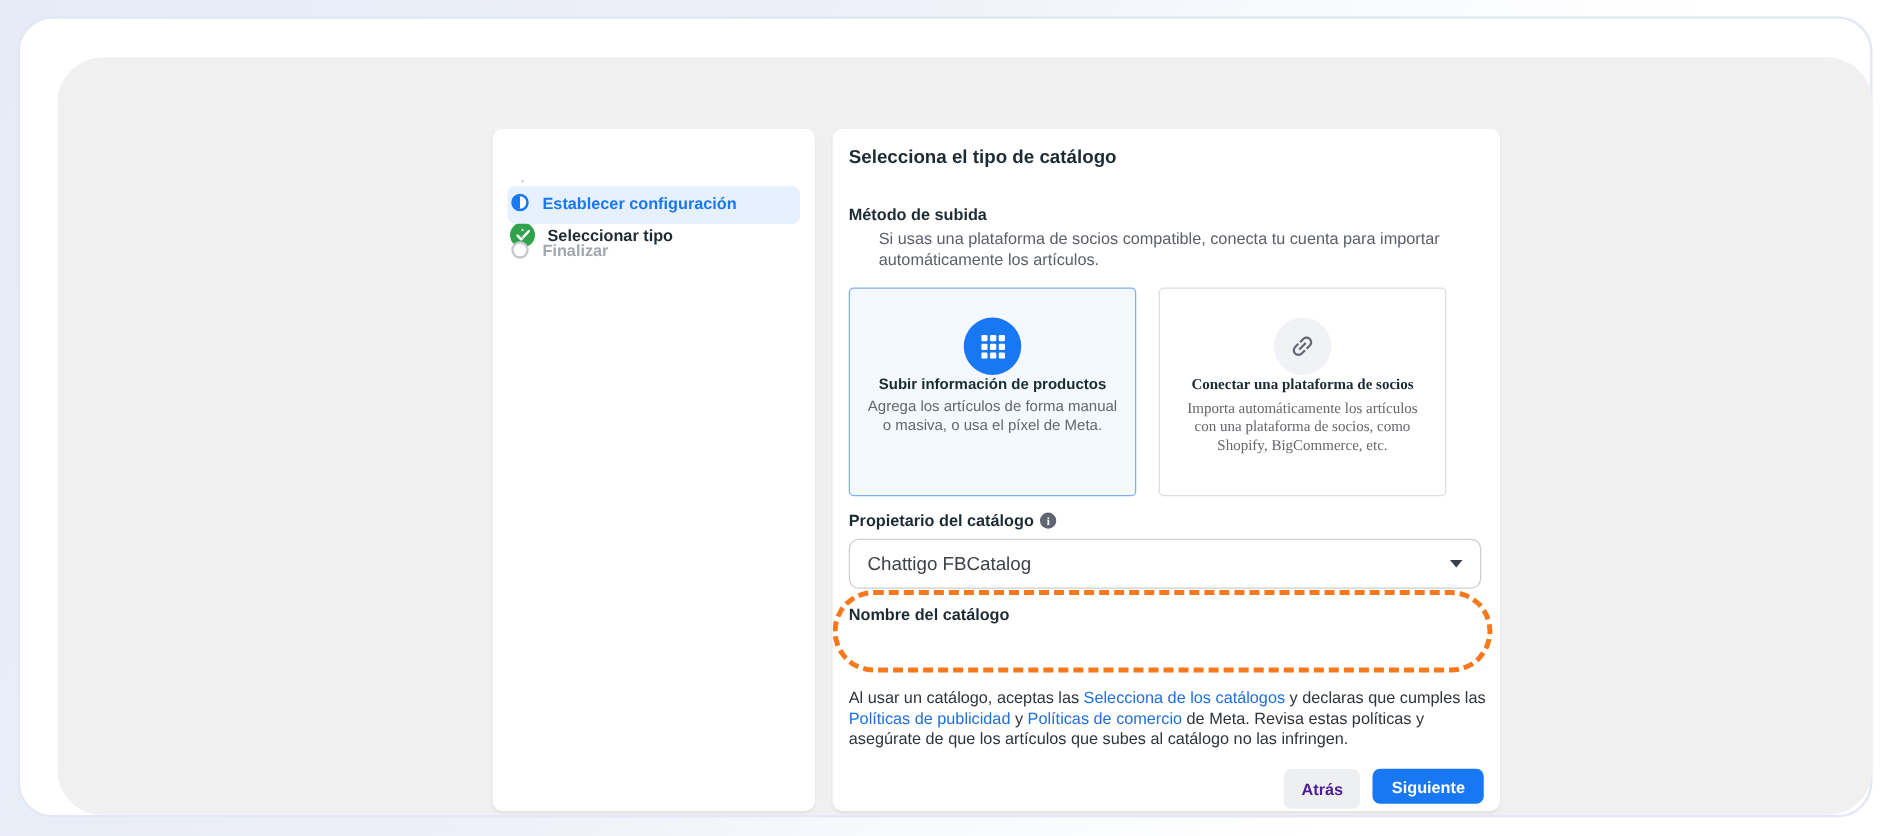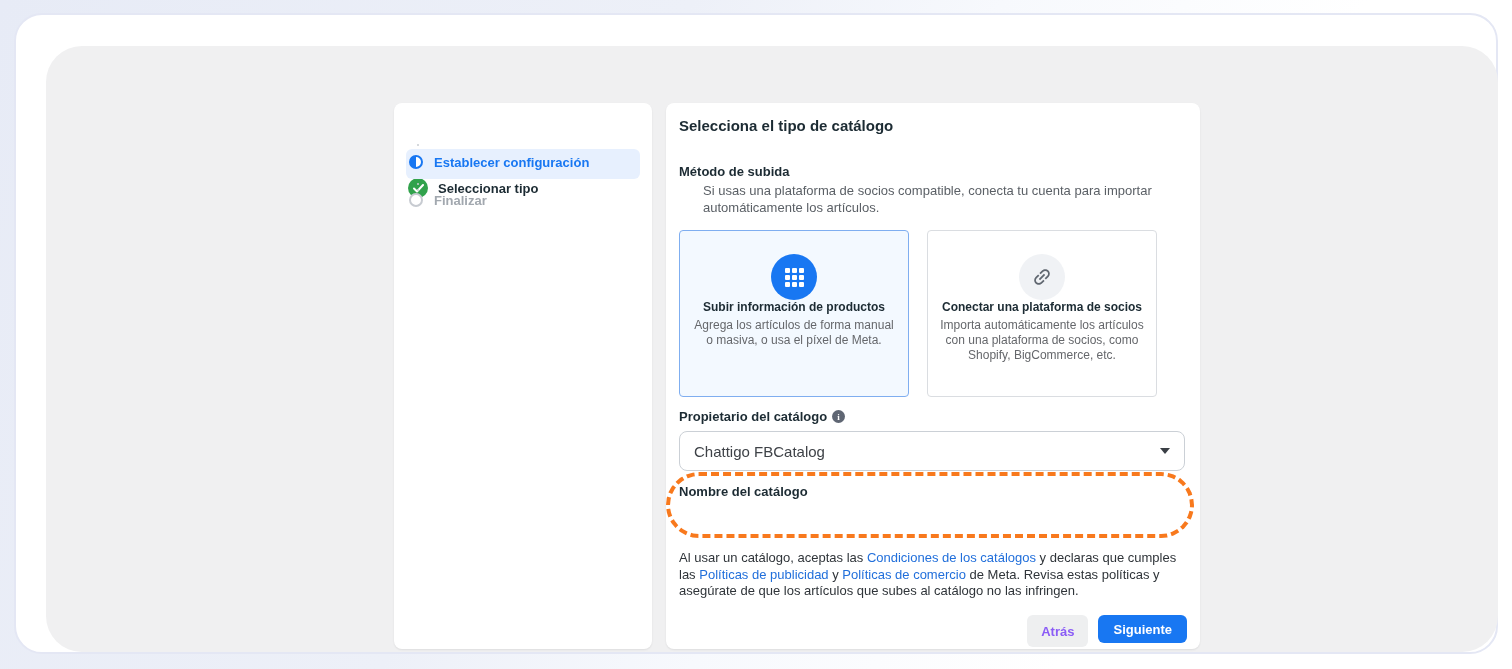--- a/index.html
+++ b/index.html
@@ -43,21 +43,21 @@
   
   .m-title{position:absolute; left:13px; top:14px; font-size:15px; font-weight:bold; color:var(--ink);}
   .m-sub{position:absolute; left:13px; top:36px; font-size:13px; color:var(--muted); width:510px;}
   .m-h2{position:absolute; left:13px; top:61px; font-size:13px; font-weight:bold; color:var(--ink);}
   .m-updesc{position:absolute; left:13px; top:79px; font-size:13px; color:var(--muted);
     width:452px; line-height:17px;margin-left:24px;}
 
   .card{position:absolute; top:127px; width:230px; height:167px; border-radius:4px;
     border:1px solid #DADDE1; background:#fff; text-align:center; cursor:pointer;}
   .card.selected{border-color:#7FAEF0; background:#F3F9FF;}
-  .card1{left:13px;} .card2{left:261px;}
+  .card1{left:13px;} .card2{left:261px;font-family:Liberation Serif, serif;}
   .card-circle{width:46px; height:46px; border-radius:50%; margin:23px auto 0;
     display:flex; align-items:center; justify-content:center;}
   .card-circle.blue{background:var(--accent);}
   .card-circle.gray{background:#F0F2F5;}
   .card-title{margin-top:0; font-size:12px; font-weight:bold; color:var(--ink); padding:0 8px;}
   .card-desc{margin-top:4px; font-size:12px; color:#65676B; line-height:15px; padding:0 12px;}
 
   .field-label{font-size:13px; font-weight:bold; color:var(--ink);}
   .owner-row{position:absolute; left:13px; top:306px; display:flex; align-items:center; gap:5px;}
   .info-icon{width:13px; height:13px; border-radius:50%; background:#5F6673; color:#fff;
@@ -76,21 +76,21 @@
     border:1px solid var(--border); border-radius:8px; padding:0 13px; font-size:15px;
     color:#3E4247; font-family:"Liberation Sans",sans-serif; outline:none; background:#fff;}
 
   .legal{position:absolute; left:13px; top:447px; width:516px; font-size:13px;
     line-height:16.5px; color:#2F3439;}
   .legal a{color:var(--link); text-decoration:none; cursor:pointer;}
 
   .btn-row{position:absolute; right:13px; top:512px; display:flex; gap:10px;}
   .btn{height:28px; border:none; border-radius:6px; font-size:13px; font-weight:bold;
     font-family:"Liberation Sans",sans-serif; cursor:pointer; display:flex; align-items:center;}
-  .btn-secondary{background:#EEEFF0; color:#8b5cf6; padding:16px 14px;}
+  .btn-secondary{background:#EEEFF0; color:#4c1d95; padding:16px 14px;}
   .btn-primary{background:var(--accent); color:#fff; padding:12px 15px;}
 </style>
 </head>
 <body>
 
 <div class="page">
   <div class="outer-card">
     <div class="gray-panel">
 
       <div class="panel stepper-panel">
@@ -161,21 +161,21 @@
           <span class="info-icon">i</span>
         </div>
         <div class="select">
           <span>Chattigo FBCatalog</span>
           <span class="caret"></span>
         </div>
 
         <div class="annotation"></div>
         <div class="field-label name-label">Nombre del catálogo</div>
 
-        <p class="legal"><span>Al usar un catálogo, aceptas las </span><a href="#">Condiciones de los catálogos</a><span> y declaras que cumples las </span><a href="#">Políticas de publicidad</a><span> y </span><a href="#">Políticas de comercio</a><span> de Meta. Revisa estas políticas y asegúrate de que los artículos que subes al catálogo no las infringen.</span></p>
+        <p class="legal"><span>Al usar un catálogo, aceptas las </span><a href="#">Selecciona de los catálogos</a><span> y declaras que cumples las </span><a href="#">Políticas de publicidad</a><span> y </span><a href="#">Políticas de comercio</a><span> de Meta. Revisa estas políticas y asegúrate de que los artículos que subes al catálogo no las infringen.</span></p>
 
         <div class="btn-row">
           <button class="btn btn-secondary">Atrás</button>
           <button class="btn btn-primary">Siguiente</button>
         </div>
       </div>
 
     </div>
   </div>
 </div>

